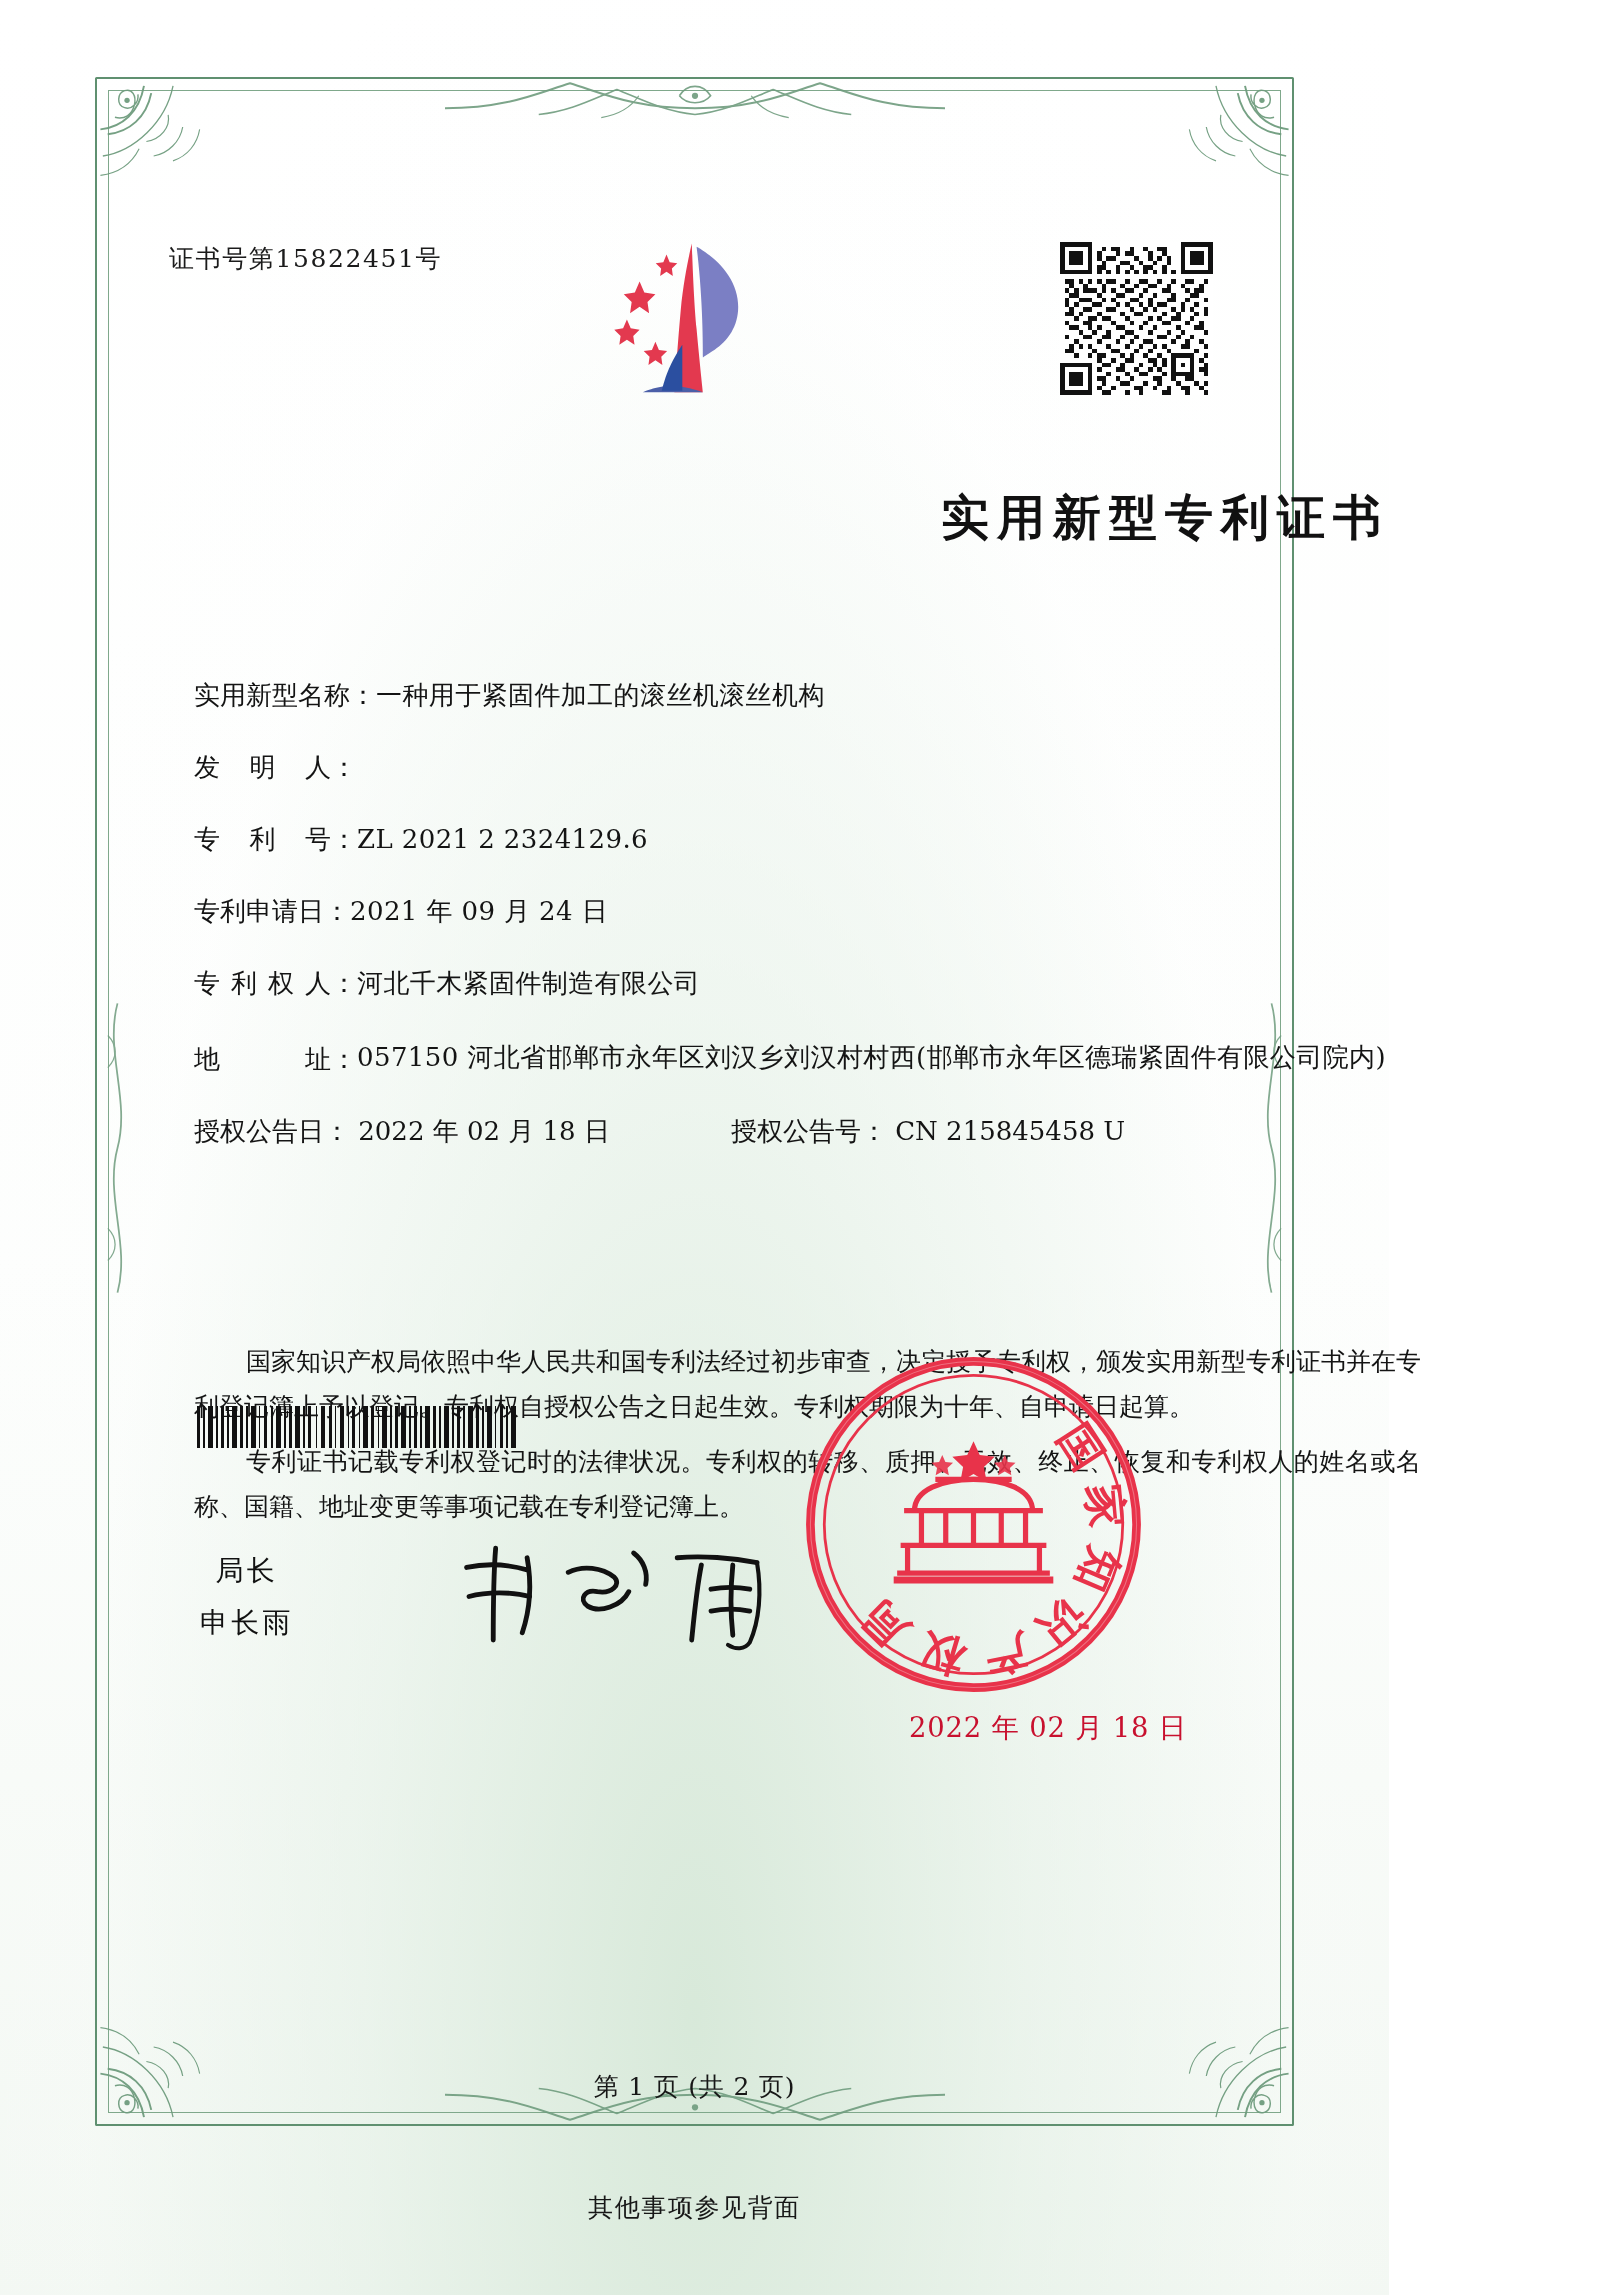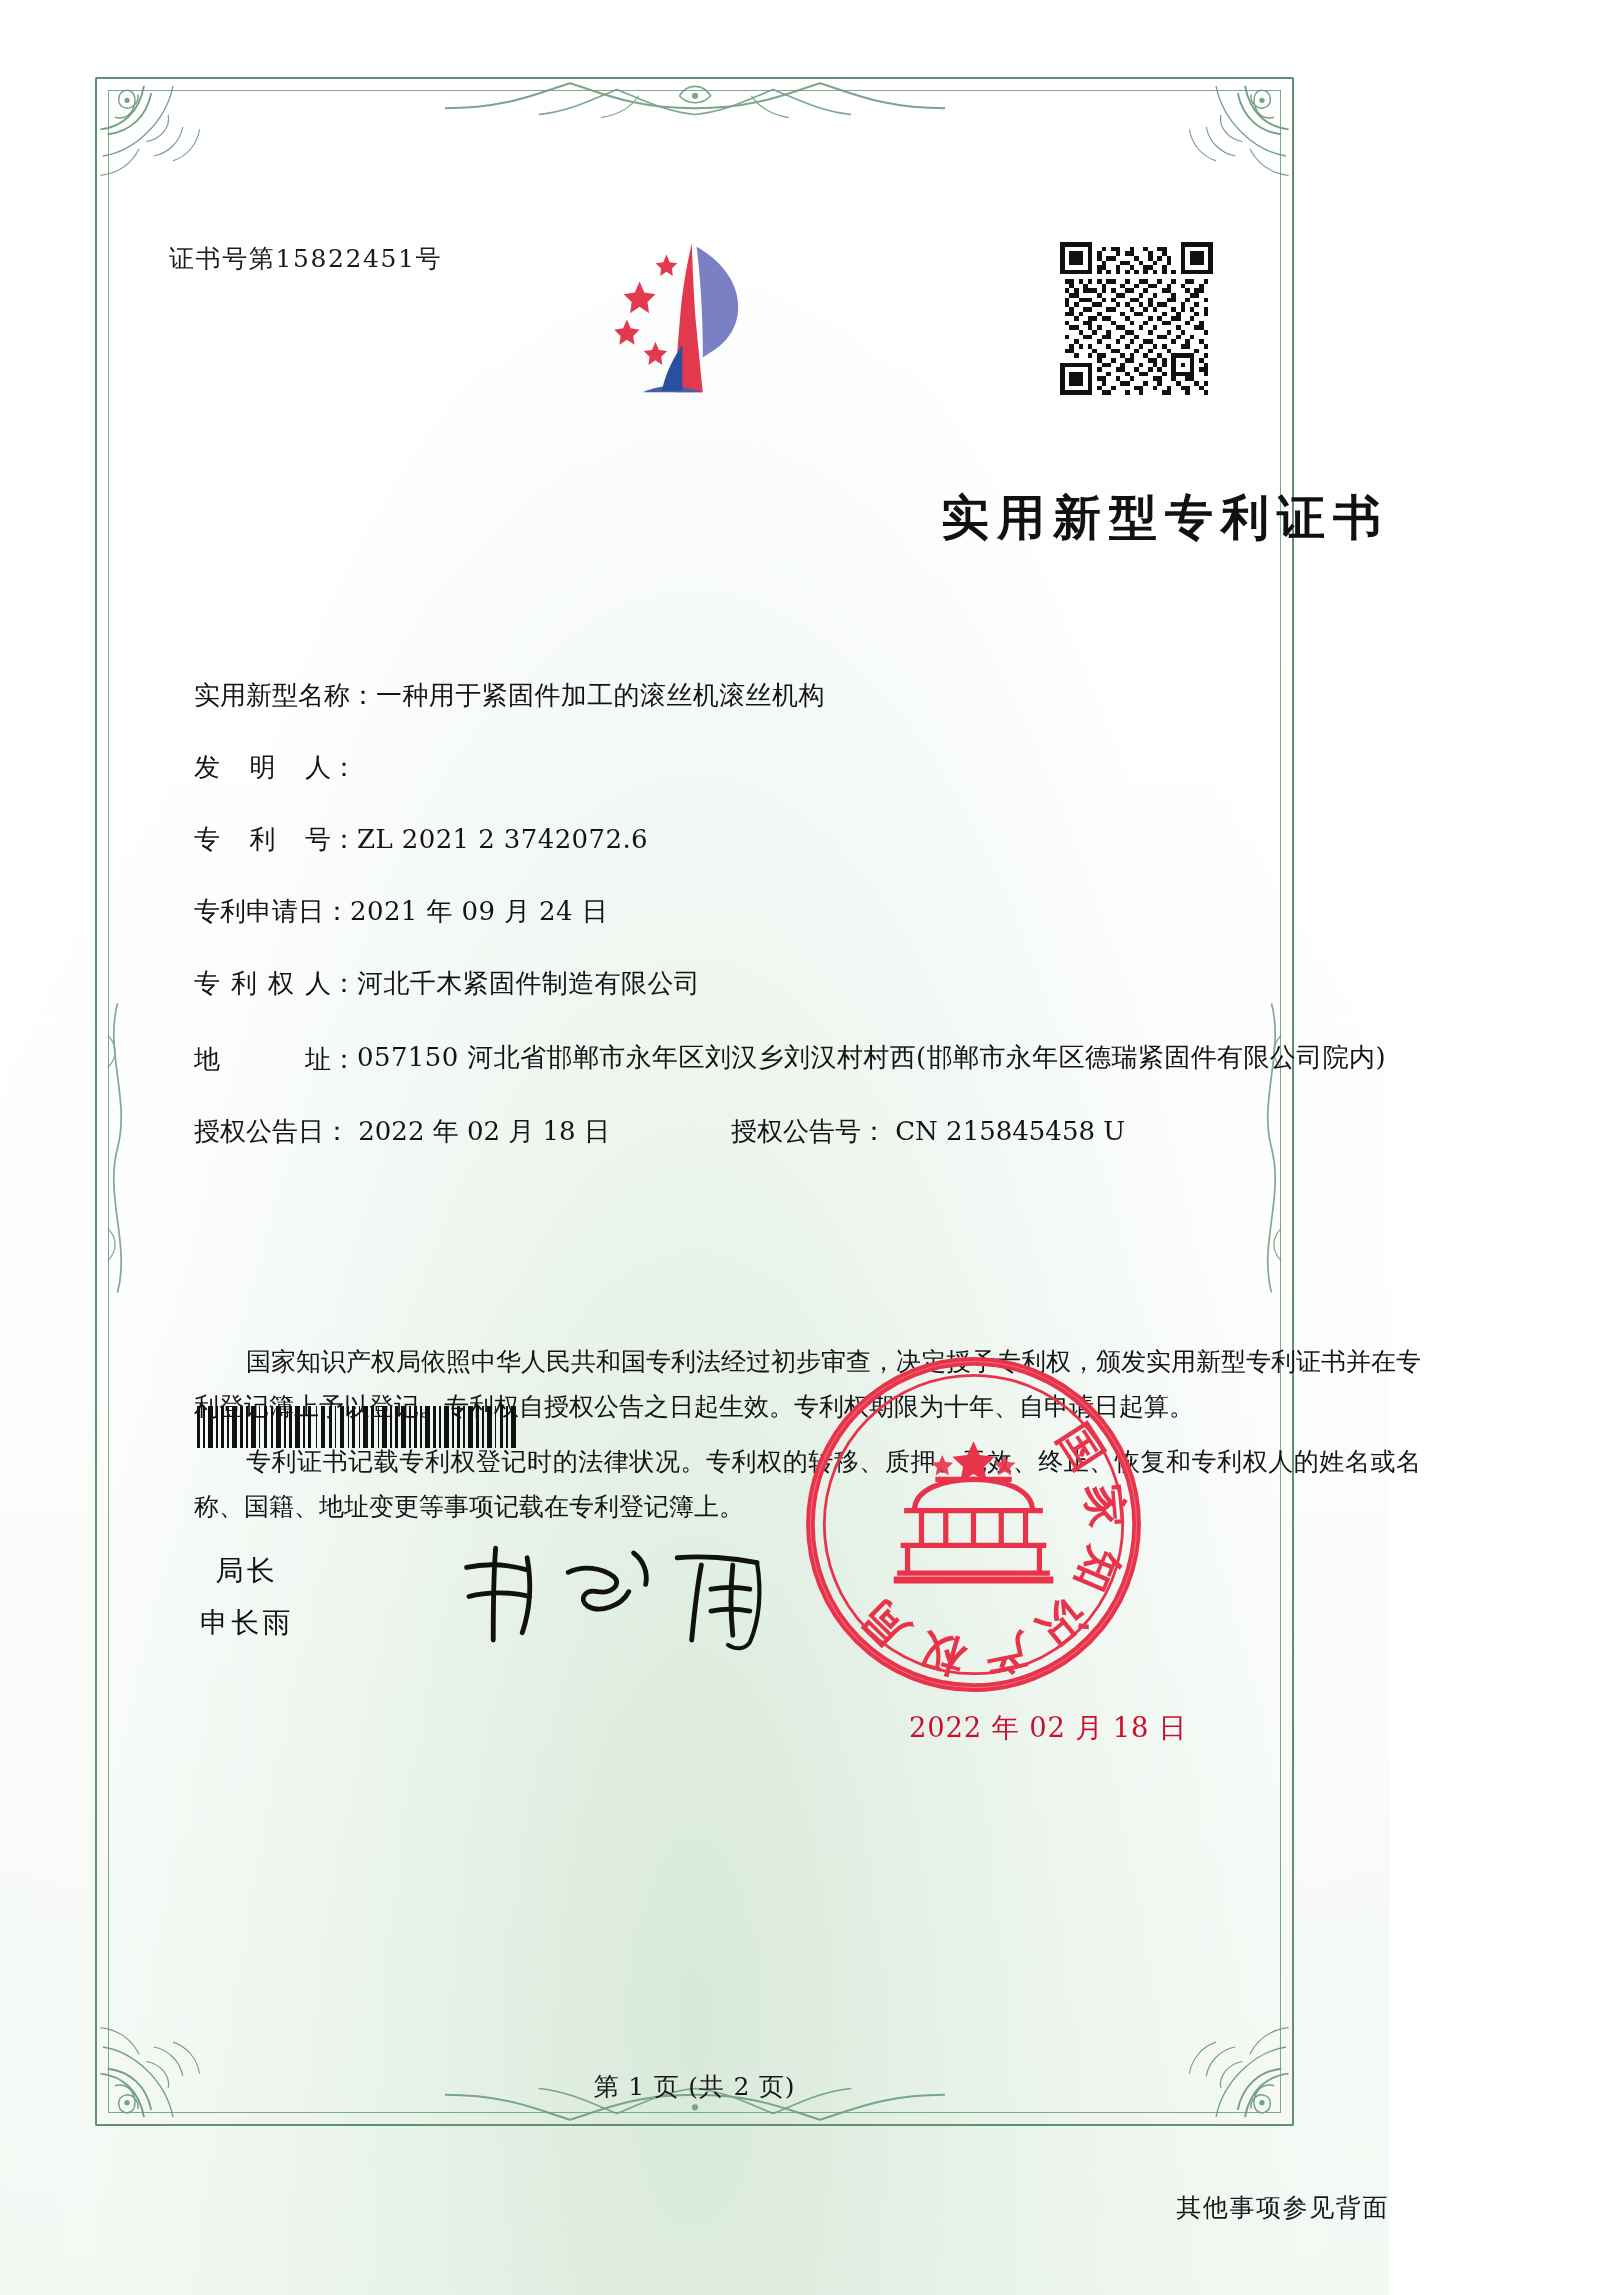--- a/index.html
+++ b/index.html
@@ -207,21 +207,21 @@
     position: absolute;
     left: 0; right: 0; bottom: 192px;
     text-align: center;
     font-size: 25px;
     color: #171717;
     letter-spacing: 0.8px;
   }
   .back-note {
     position: absolute;
     left: 0; right: 0; bottom: 71px;
-    text-align: right;
+    text-align: center;
     font-size: 25px;
     color: #171717;
     letter-spacing: 1.6px;
   }
 </style>
 </head>
 <body>
 
 <div class="page">
 
@@ -604,21 +604,21 @@
       <span class="lbl">实用新型名称：</span>
       <span class="val">一种用于紧固件加工的滚丝机滚丝机构</span>
     </div>
 
     <div class="field">
       <span class="lbl"><span class="label-spread">发明人</span>：</span>
     </div>
 
     <div class="field">
       <span class="lbl"><span class="label-spread">专利号</span>：</span>
-      <span class="val">ZL 2021 2 3742072.6</span>
+      <span class="val">ZL 2021 2 2324129.6</span>
     </div>
 
     <div class="field">
       <span class="lbl">专利申请日：</span>
       <span class="val">2021 年 09 月 24 日</span>
     </div>
 
     <div class="field">
       <span class="lbl"><span class="label-spread">专利权人</span>：</span>
       <span class="val">河北千木紧固件制造有限公司</span>

